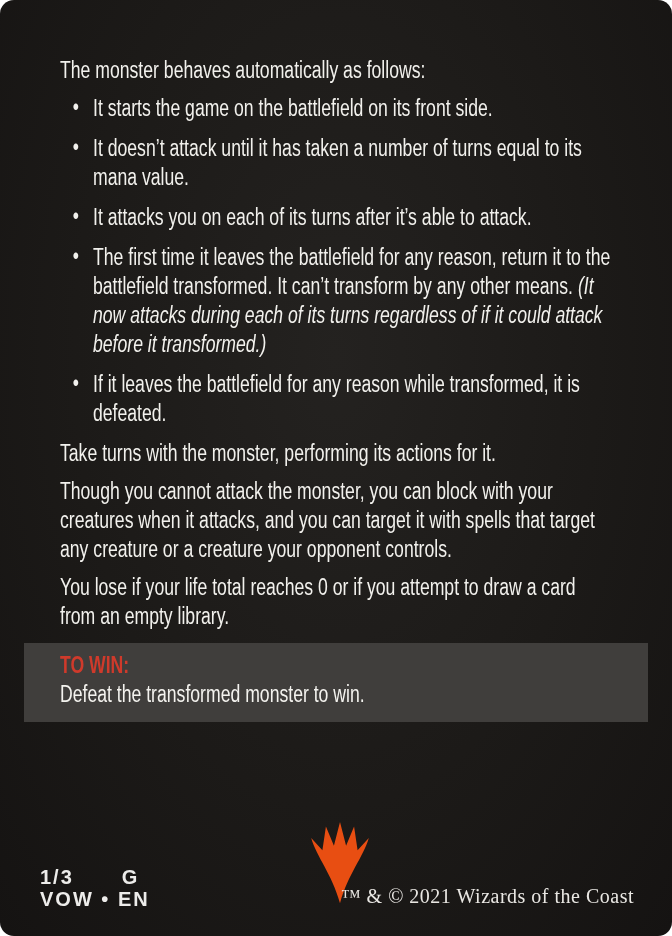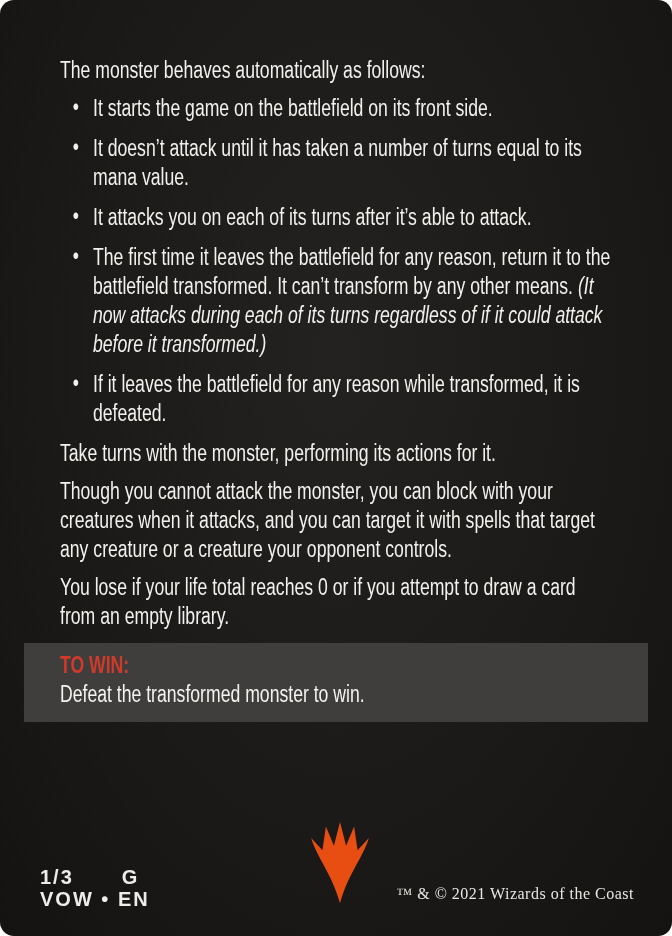--- a/index.html
+++ b/index.html
@@ -96,21 +96,21 @@
   .footer-left .rarity {
     margin-left: 48px;
     letter-spacing: 0;
   }
   .copyright {
     position: absolute;
     right: 38px;
     top: 885px;
     color: #e9e7e3;
     font-family: "Liberation Serif", serif;
-    font-size: 16px;
+    font-size: 20px;
     letter-spacing: 0.5px;
   }
 </style>
 </head>
 <body>
 
 <div class="card">
 
   <div class="content">
 

